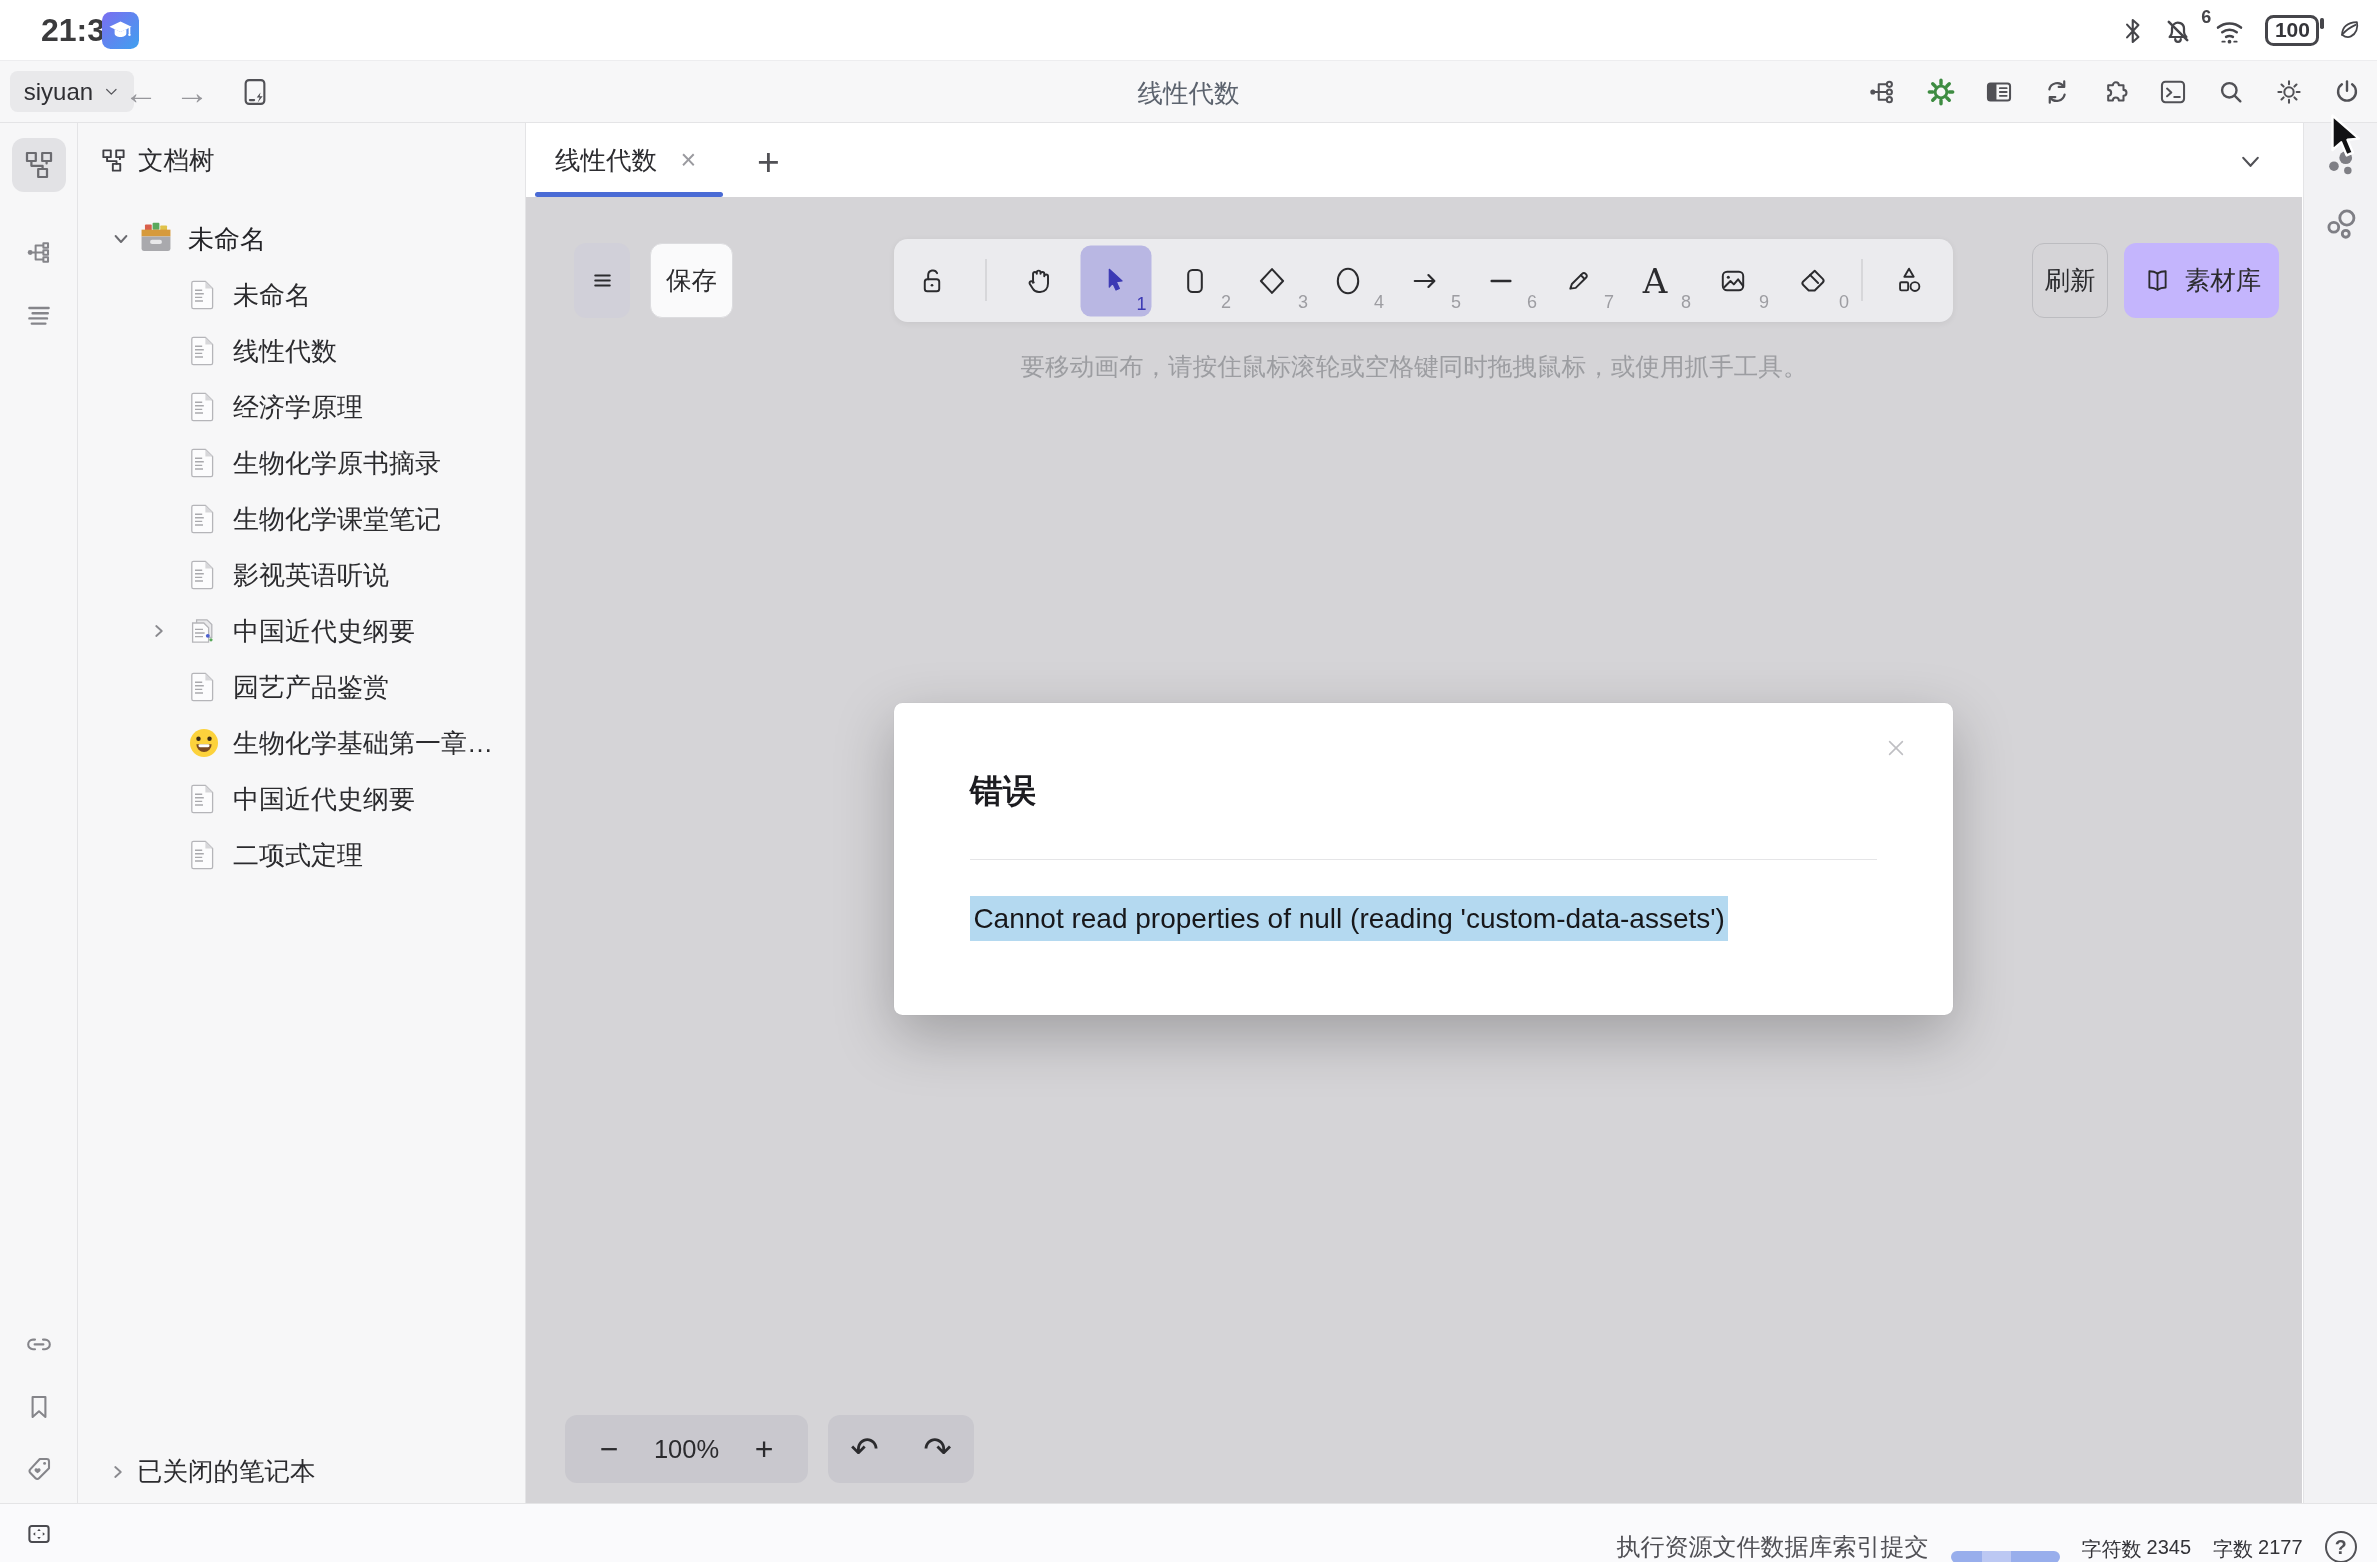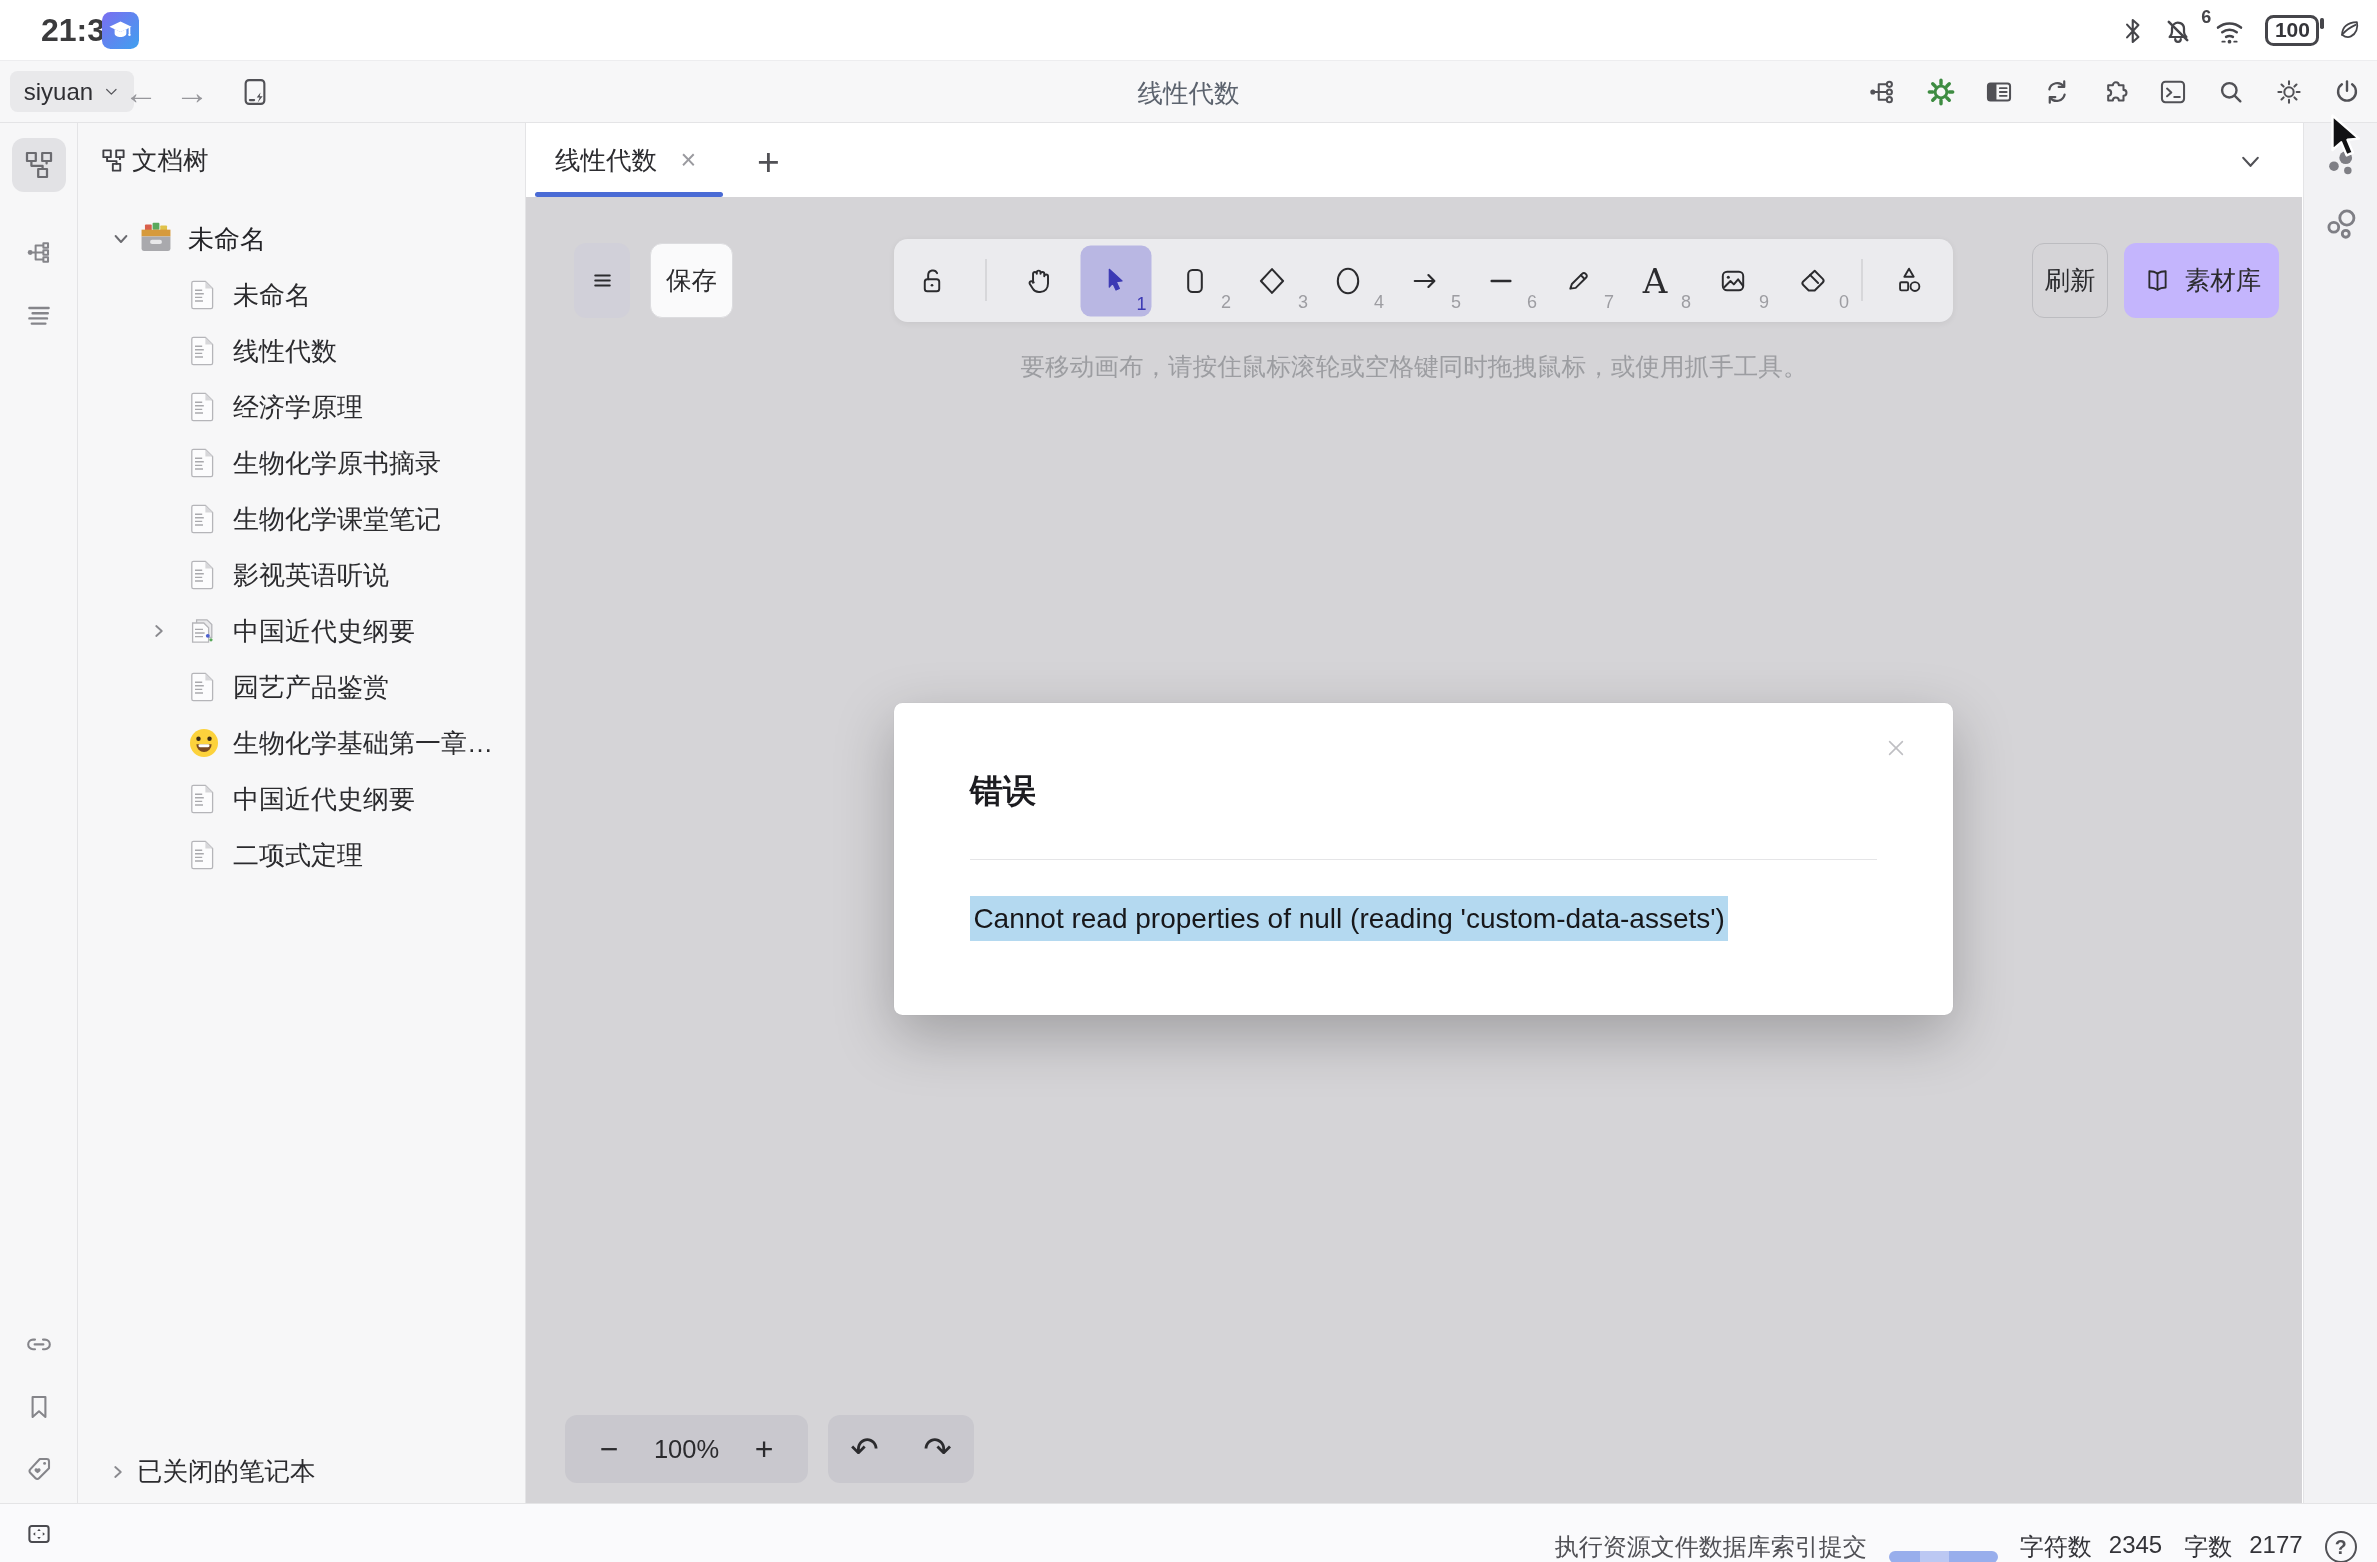--- a/index.html
+++ b/index.html
@@ -28,21 +28,21 @@
 .nav-arrow{position:absolute;top:8.5px;font-size:34px;color:#97979c;width:44px;text-align:center;line-height:44px}
 .win-title{position:absolute;left:0;width:100%;top:15.3px;text-align:center;font-size:25.5px;color:#5c636e}
 .appbar-right{position:absolute;right:12px;top:0;height:61px;display:flex;align-items:center;gap:21px}
 .appbar-right>div{width:37px;display:flex;justify-content:center}
 
 .rail-left{left:0;top:123px;width:78px;height:1380px;background:var(--panel);border-right:0.8px solid var(--line)}
 .rail-btn{position:absolute;left:12px;width:54px;height:54px;display:flex;align-items:center;justify-content:center;border-radius:12px}
 .rail-btn.active{background:#e2e2e5}
 
 .sidebar{left:78px;top:123px;width:448px;height:1380px;background:var(--panel);border-right:0.8px solid var(--line)}
-.side-head{position:absolute;left:22px;top:20.4px;display:flex;align-items:center;gap:5px;font-size:25.5px;color:#2c2c2f}
+.side-head{position:absolute;left:22px;top:20.4px;display:flex;align-items:center;gap:11px;font-size:25.5px;color:#2c2c2f}
 .tree{position:absolute;left:0;top:88px;width:100%}
 .trow{position:relative;height:56px;display:flex;align-items:center;font-size:26px;color:#2b2b2e;white-space:nowrap}
 .trow .chev{position:absolute;left:31px;width:24px}
 .trow .nicon{position:absolute;left:61px}
 .trow .nlabel{position:absolute;left:110px;font-weight:500;color:#242428}
 .trow .dicon{position:absolute;left:109px}
 .trow .dchev{position:absolute;left:70px;width:22px}
 .trow .dlabel{position:absolute;left:155px;max-width:280px;overflow:hidden;text-overflow:ellipsis}
 .closed-row{position:absolute;left:0;top:1323px;width:100%;height:51px;display:flex;align-items:center;font-size:25.5px;color:#2b2b2e}
 .closed-row .chev{position:absolute;left:29px}
@@ -86,21 +86,21 @@
 .pill-hist{left:302px;width:146px;justify-content:space-around;font-size:34px}
 
 .rail-right{left:2303px;top:123px;width:75px;height:1380px;background:#f2f2f4;border-left:0.8px solid var(--line)}
 .rr-ic{position:absolute;left:20.4px}
 
 .statusbar{left:0;top:1503px;width:2377px;height:59px;background:#fafafc;border-top:0.8px solid var(--line)}
 .sb-left{position:absolute;left:22px;top:13.6px}
 .sb-right{position:absolute;right:20.4px;top:0;height:59px;display:flex;align-items:flex-end;gap:22px}
 .sb-task{font-size:24px;color:#505055}
 .sb-progress{width:109px;height:12px;border-radius:6px;background:linear-gradient(90deg,var(--progress) 0 28%,#bcc8f3 28% 55%,var(--progress) 55%)}
-.sb-count{font-size:24px;color:#333338;display:flex;gap:17px}
+.sb-count{font-size:20px;color:#333338;display:flex;gap:5px}
 .sb-help{width:32px;height:32px;border:2.1px solid #515156;border-radius:50%;display:flex;align-items:center;justify-content:center;font-size:19.5px;font-weight:bold;color:#515156}
 .cursor{position:absolute;left:2328px;top:114px;z-index:99}
 </style>
 </head>
 <body>
 
 <div class="screen">
 
   <div class="abs sysbar">
     <div class="sys-time">21:36</div>

